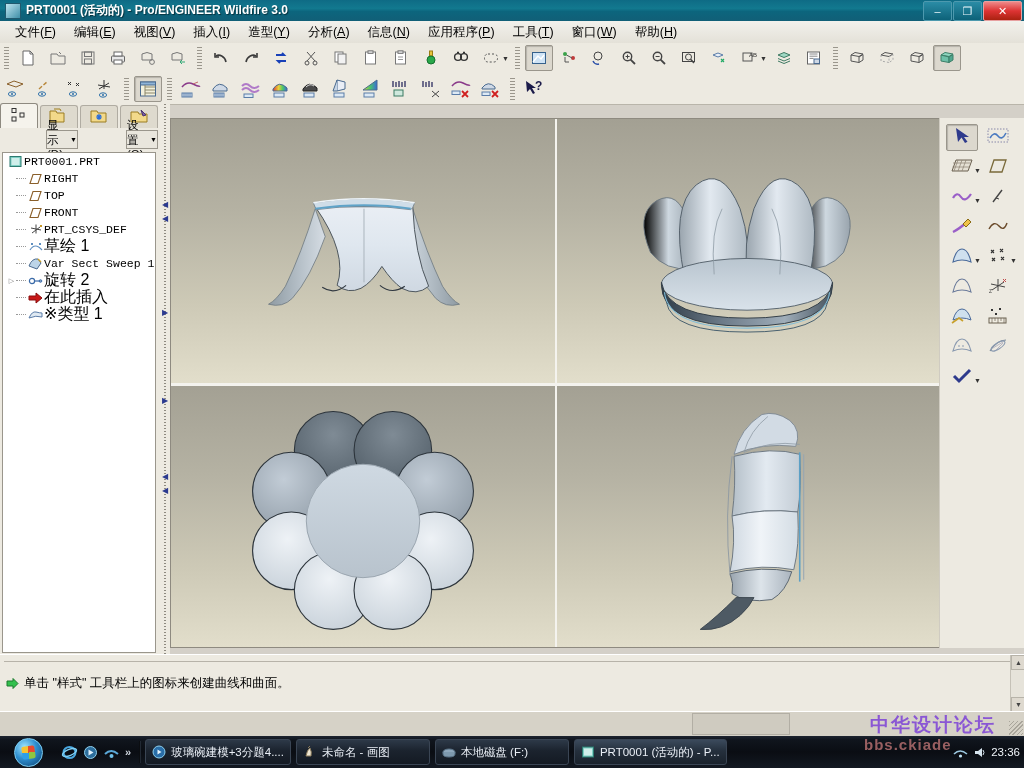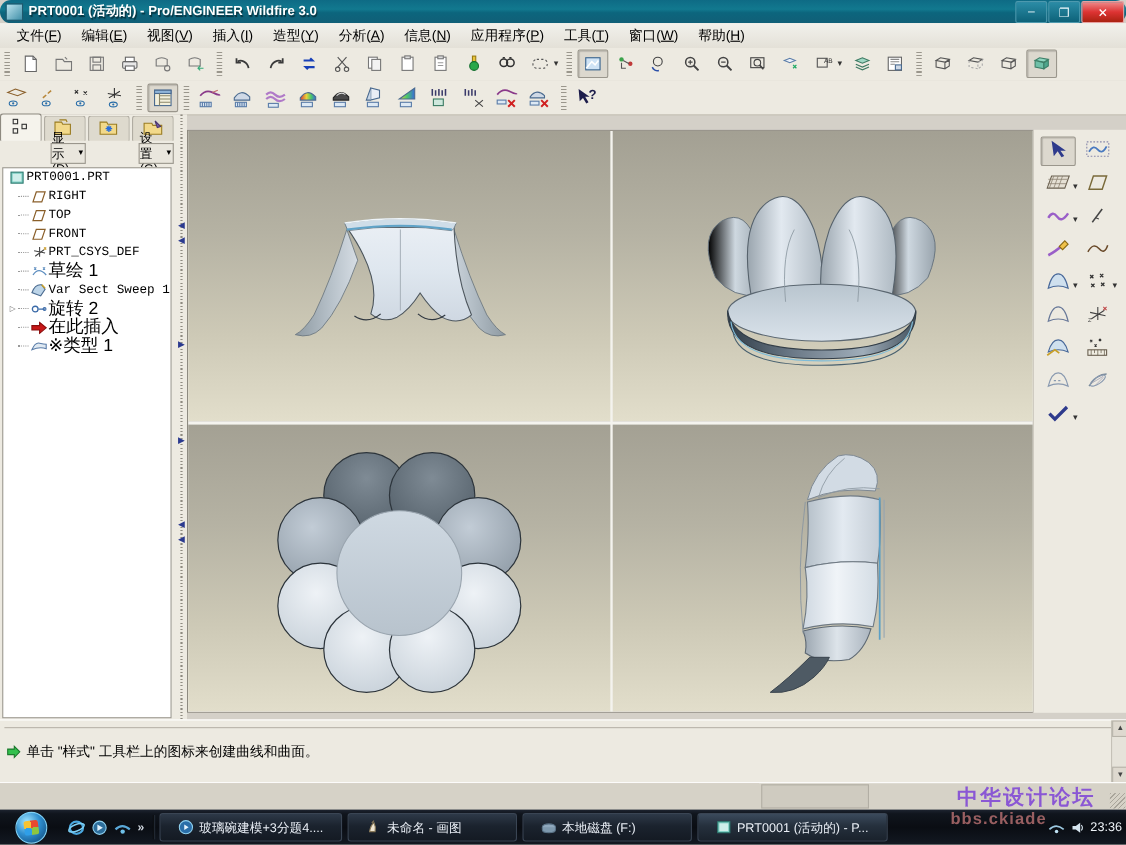--- a/index.html
+++ b/index.html
@@ -7,21 +7,21 @@
     width:1024px;height:768px;overflow:hidden;
     font-family:"Liberation Sans","DejaVu Sans",sans-serif;
     font-size:12px;background:#d4d0c8;position:relative;
   }
   #app{position:absolute;left:0;top:0;width:1024px;height:768px;}
 
   
   .titlebar{
     position:absolute;left:0;top:0;width:1024px;height:21px;
     background:linear-gradient(to bottom,#0e6b85 0%,#12798f 40%,#0c657d 55%,#115f77 100%);
-    display:flex;align-items:center;border-radius:10px;
+    display:flex;align-items:center;
   }
   .tb-icon{width:14px;height:14px;margin-left:5px;margin-right:5px;
     background:linear-gradient(135deg,#bde4ef,#3f8fa8);border:1px solid #20596e;}
   .tb-title{color:#fff;font-weight:bold;font-size:12px;white-space:nowrap;
     text-shadow:1px 1px 1px rgba(0,0,0,.5);}
   .tb-buttons{position:absolute;right:2px;top:1px;display:flex;gap:1px;}
   .tb-btn{width:27px;height:18px;border:1px solid #4d99ae;border-radius:2px;
     display:flex;align-items:center;justify-content:center;color:#eaf6fa;font-size:11px;
     background:linear-gradient(to bottom,#2b8ca6,#0d6279);}
   .tb-btn.close{background:linear-gradient(to bottom,#e88 0%,#d33 50%,#a21 100%);
@@ -122,21 +122,21 @@
   .orb i{display:block;width:13px;height:13px;border-radius:2px;
     background:conic-gradient(#e8492f 0 25%,#8fc63f 0 50%,#2f9fe8 0 75%,#f7c331 0 100%);
     transform:rotate(-8deg);}
   .qlaunch{display:flex;align-items:center;gap:3px;margin-left:6px;}
   .qicon{width:18px;height:18px;display:flex;align-items:center;justify-content:center;}
   .qchev{color:#cfd6df;font-size:11px;font-weight:bold;margin:0 4px 0 2px;}
   .tsep{width:2px;height:22px;background:linear-gradient(to right,#000,#2c3644);margin:0 4px;}
   .tasks{display:flex;align-items:center;gap:5px;}
   .task{height:24px;min-width:120px;max-width:160px;border:1px solid #3a4554;border-radius:3px;
     background:linear-gradient(to bottom,#2d3948 0%,#1b232e 45%,#141a23 100%);
-    display:flex;align-items:center;gap:5px;padding:0 16px;color:#e9eef5;font-size:11.5px;
+    display:flex;align-items:center;gap:5px;padding:0 6px;color:#e9eef5;font-size:11.5px;
     white-space:nowrap;overflow:hidden;}
   .task .ticon{width:14px;height:14px;flex:0 0 14px;}
   .tray{position:absolute;right:4px;display:flex;align-items:center;gap:4px;color:#dfe6ee;font-size:11px;}
   .clock{font-size:11.5px;color:#eef3f8;}
 
   
   .watermark{position:absolute;right:2px;bottom:10px;width:160px;height:46px;
     pointer-events:none;opacity:.72;}
   .wm1{position:absolute;left:8px;top:0;font-size:19px;font-weight:bold;color:#6d28d9;
     letter-spacing:2px;font-family:"DejaVu Sans",sans-serif;}

